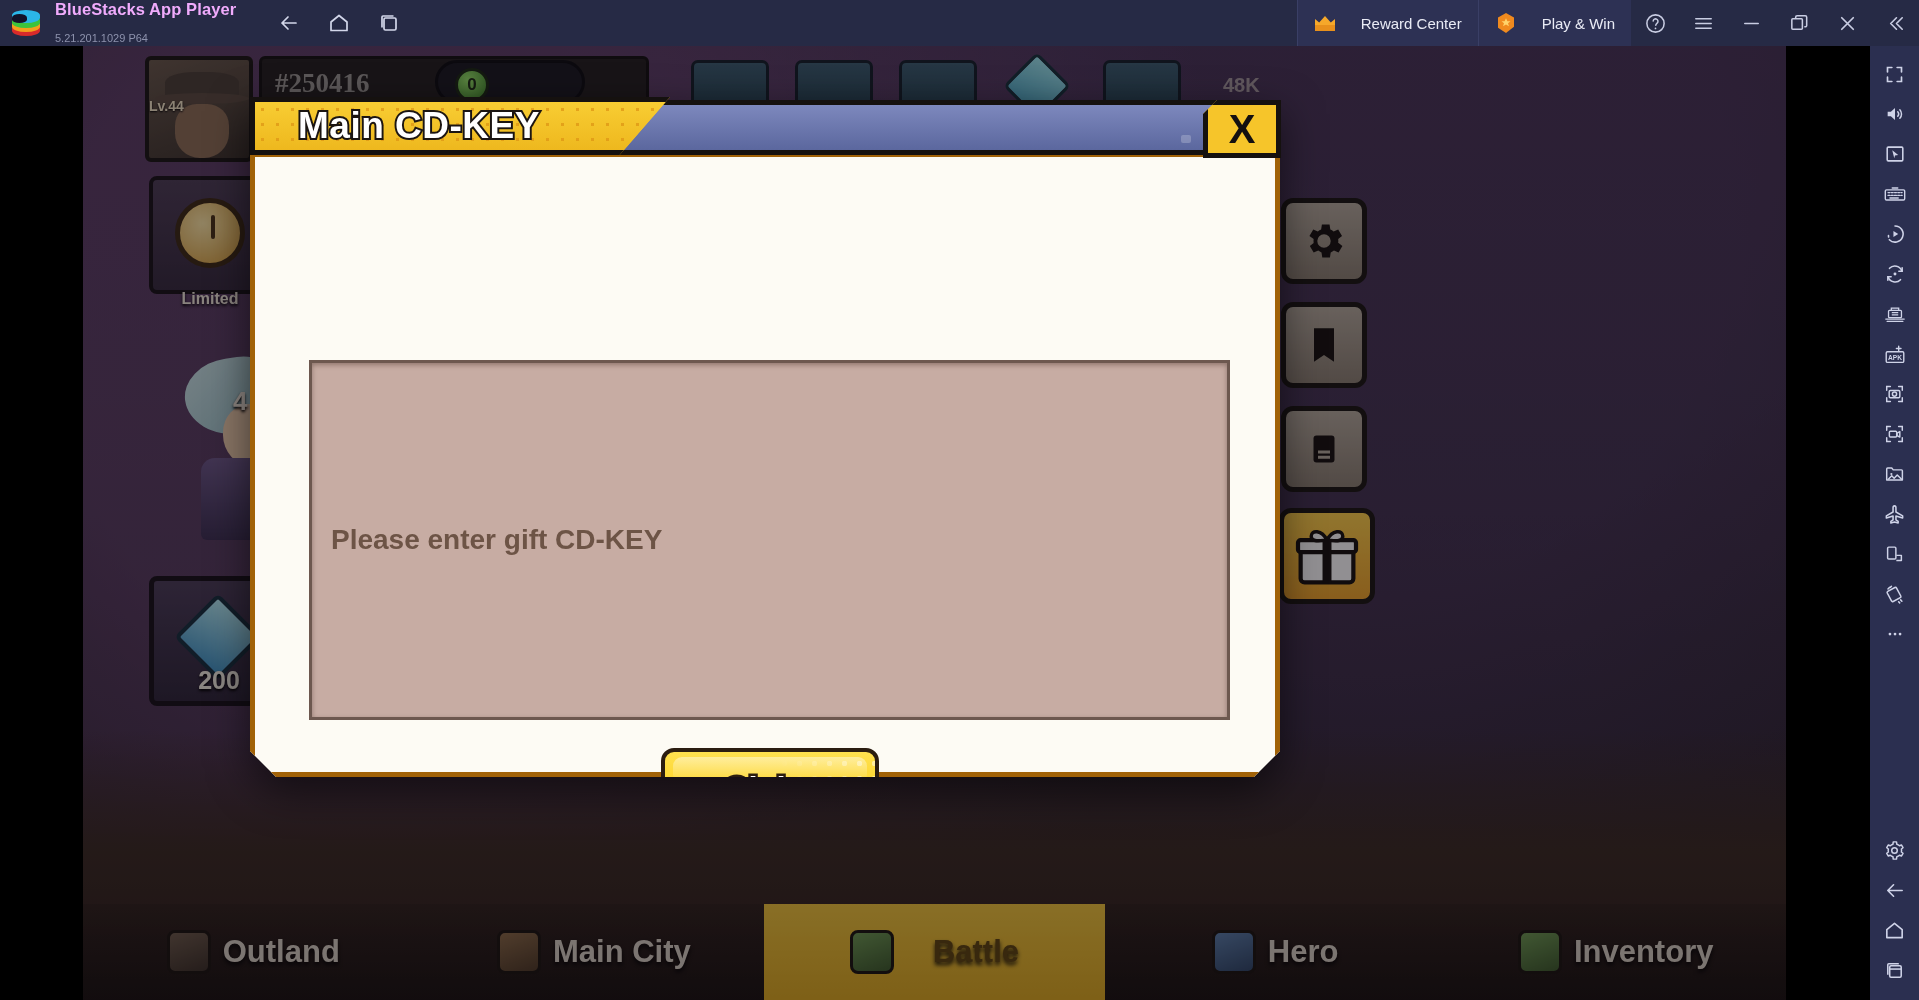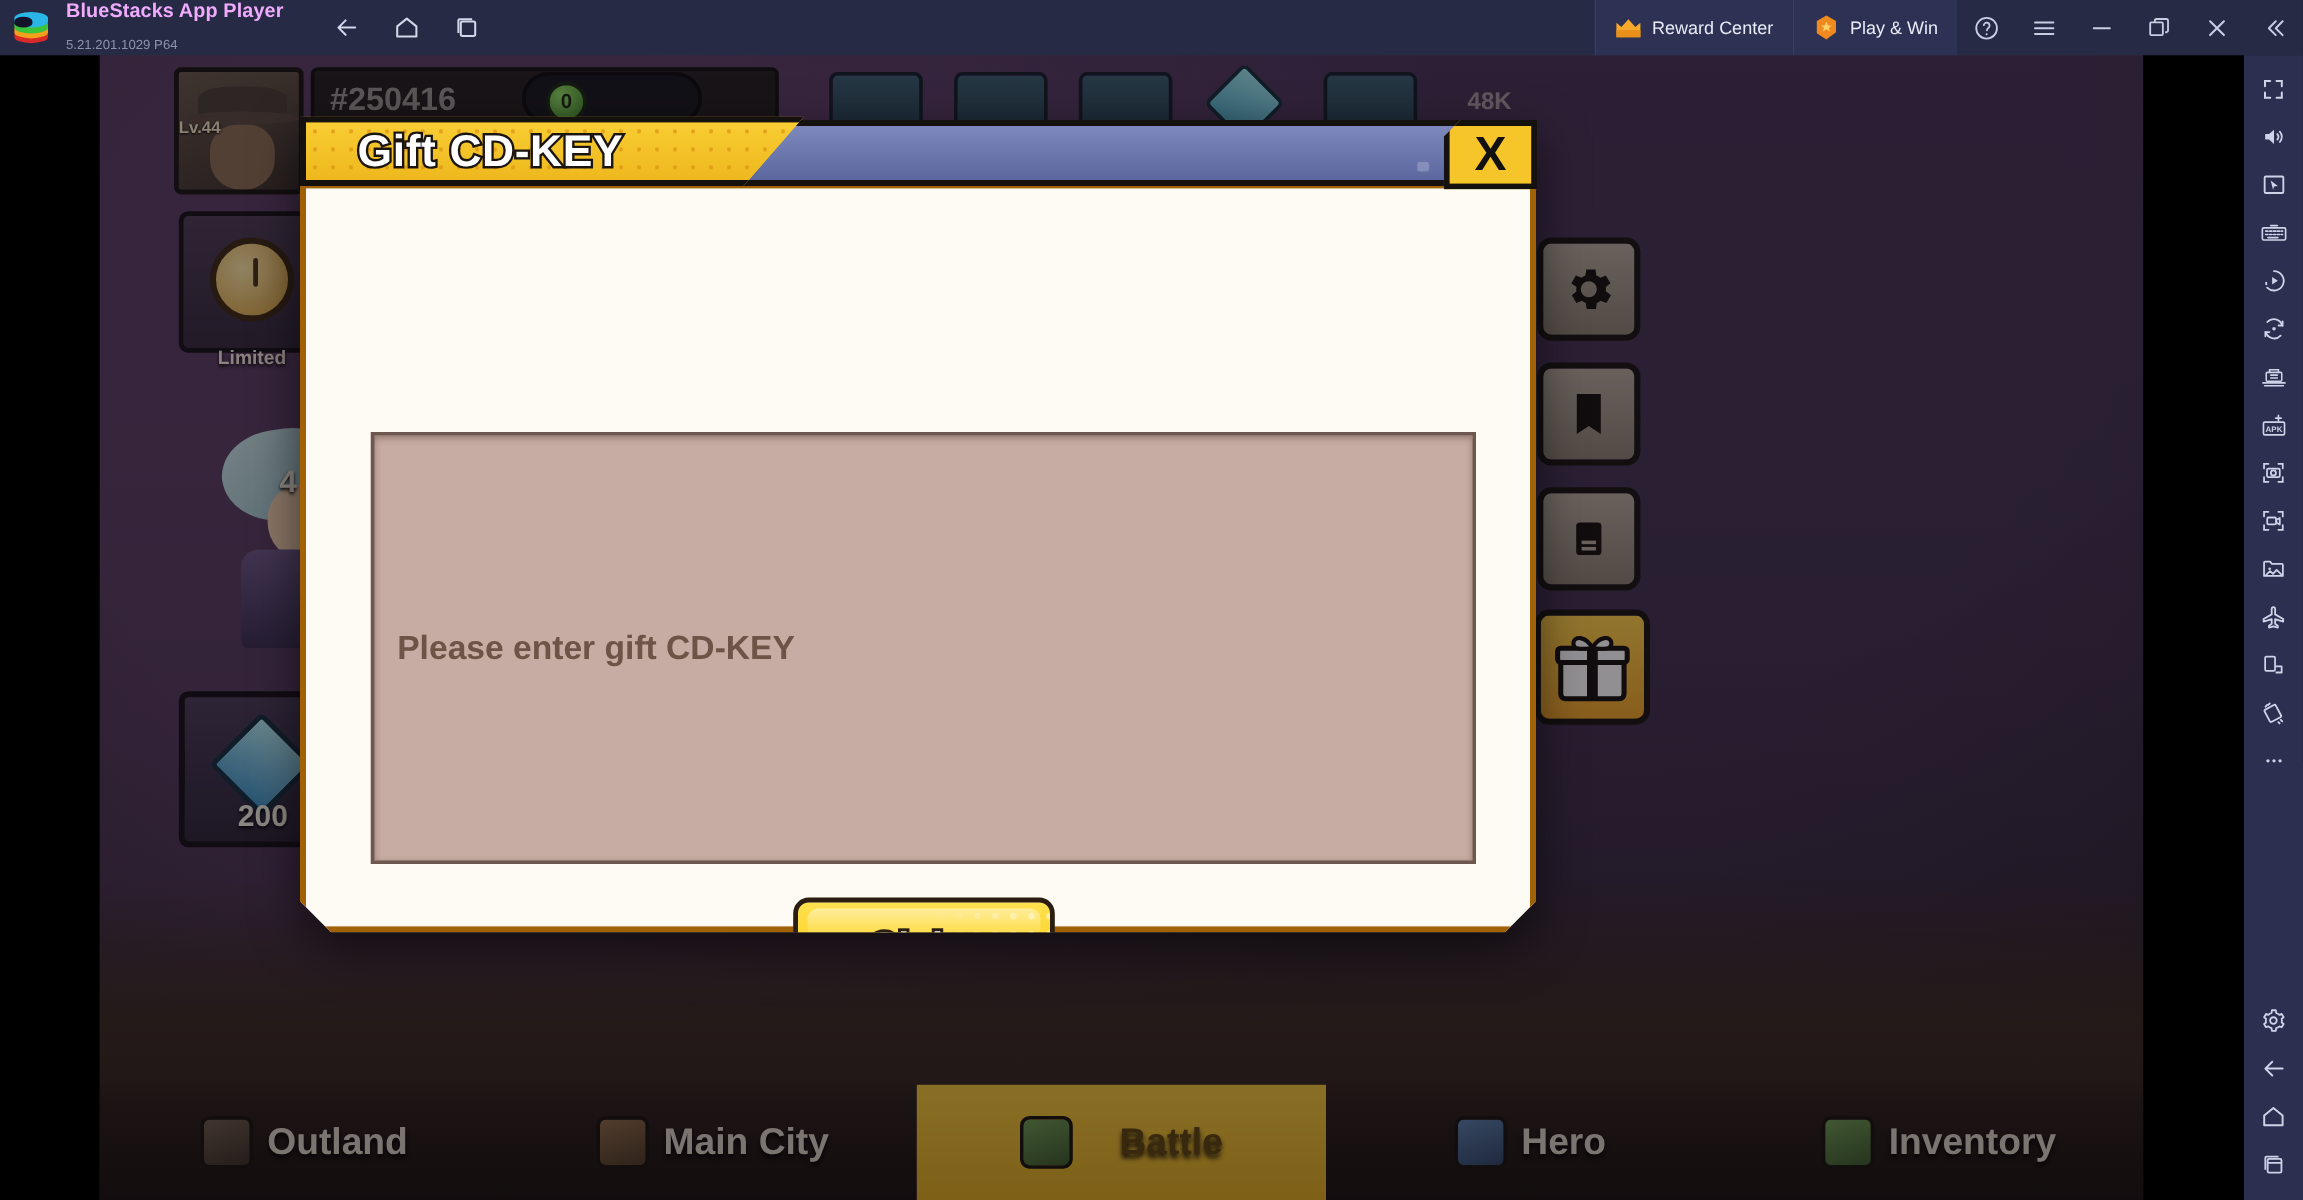--- a/index.html
+++ b/index.html
@@ -24,21 +24,21 @@
   .titletext .t2 { color:#8d92ad; font-size:11px; margin-top:15px; }
 
   .tb-navicons { display:flex; align-items:center; margin-left:36px; gap:16px; }
   .tbico { width:34px; height:34px; display:flex; align-items:center; justify-content:center;
            cursor:pointer; }
   .tbico svg { display:block; }
 
   .tb-spacer { flex:1 1 auto; }
 
   .promo {
-    height:46px; display:flex; align-items:center; gap:9px; padding:0 16px;
+    height:46px; display:flex; align-items:center; gap:25px; padding:0 16px;
     background:#2d3154; border-left:1px solid #3a3f66; cursor:pointer;
   }
   .promo .ptxt { color:#e9ebf5; font-size:15px; }
   .promo:last-of-type { border-right:1px solid #3a3f66; }
 
   .crown { width:22px; height:17px; position:relative; }
   .hexstar { width:22px; height:22px; position:relative; }
 
   .winbtns { display:flex; align-items:center; }
   .winbtn { width:48px; height:46px; display:flex; align-items:center; justify-content:center;
@@ -74,21 +74,21 @@
   .hud-portrait .face { position:absolute; left:26px; top:44px; width:54px; height:54px;
     background:#8e6f57; border-radius:40% 40% 46% 46%; }
   .hud-lvl { position:absolute; left:66px; top:52px; font-size:14px; color:#f4e7c8;
     font-weight:bold; text-shadow:0 1px 2px #000; }
 
   .hud-bar {
     position:absolute; left:176px; top:10px; width:390px; height:56px;
     background:#23201f; border:3px solid #131111; border-radius:6px;
   }
   .hud-id { position:absolute; left:192px; top:22px; color:#9d9a96; font-size:27px;
-    font-weight:bold; font-family:Liberation Sans, sans-serif; }
+    font-weight:bold; font-family:Liberation Serif, serif; }
   .coinpill {
     position:absolute; left:352px; top:14px; width:150px; height:44px;
     background:#1a1a22; border:3px solid #0d0d12; border-radius:22px;
   }
   .coin { position:absolute; left:372px; top:22px; width:34px; height:34px; border-radius:50%;
     background:radial-gradient(circle at 35% 32%, #9ae86b, #3f8a2a);
     border:3px solid #1d2a14; display:flex; align-items:center; justify-content:center;
     color:#1d2a14; font-weight:bold; font-size:17px; }
 
   .topslot {
@@ -390,21 +390,21 @@
       </div>
     </div>
   </div>
 
   <div class="modal-head">
     <div class="head-blue">
       <div class="shine"></div>
       <div class="shine2"></div>
     </div>
     <div class="head-yellow"></div>
-    <div class="head-title">Gift CD-KEY</div>
+    <div class="head-title">Main CD-KEY</div>
     <div class="closebtn">
       <span>X</span>
     </div>
   </div>
 </div>
 
 <div class="titlebar">
   <div class="bs-logo">
     <i class="l1"></i>
       <i class="l2"></i>

